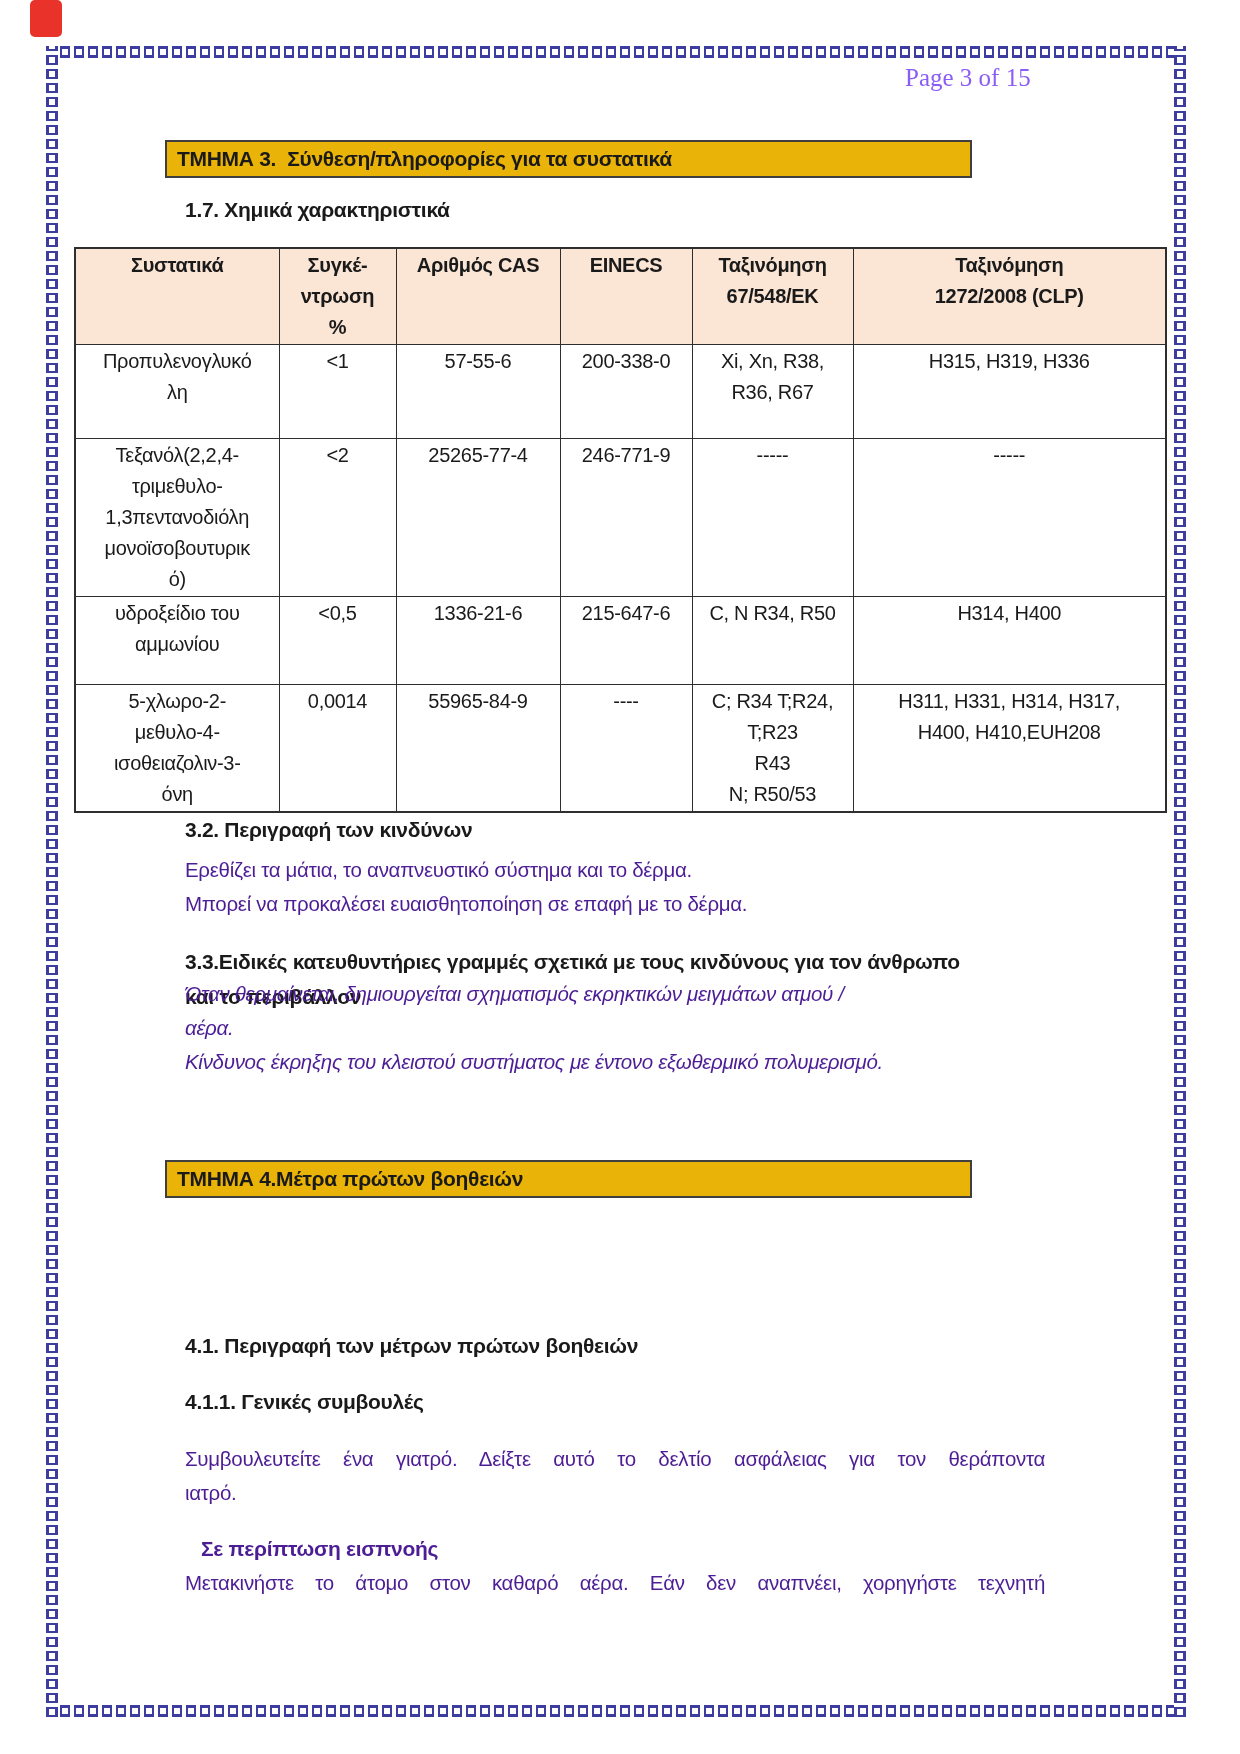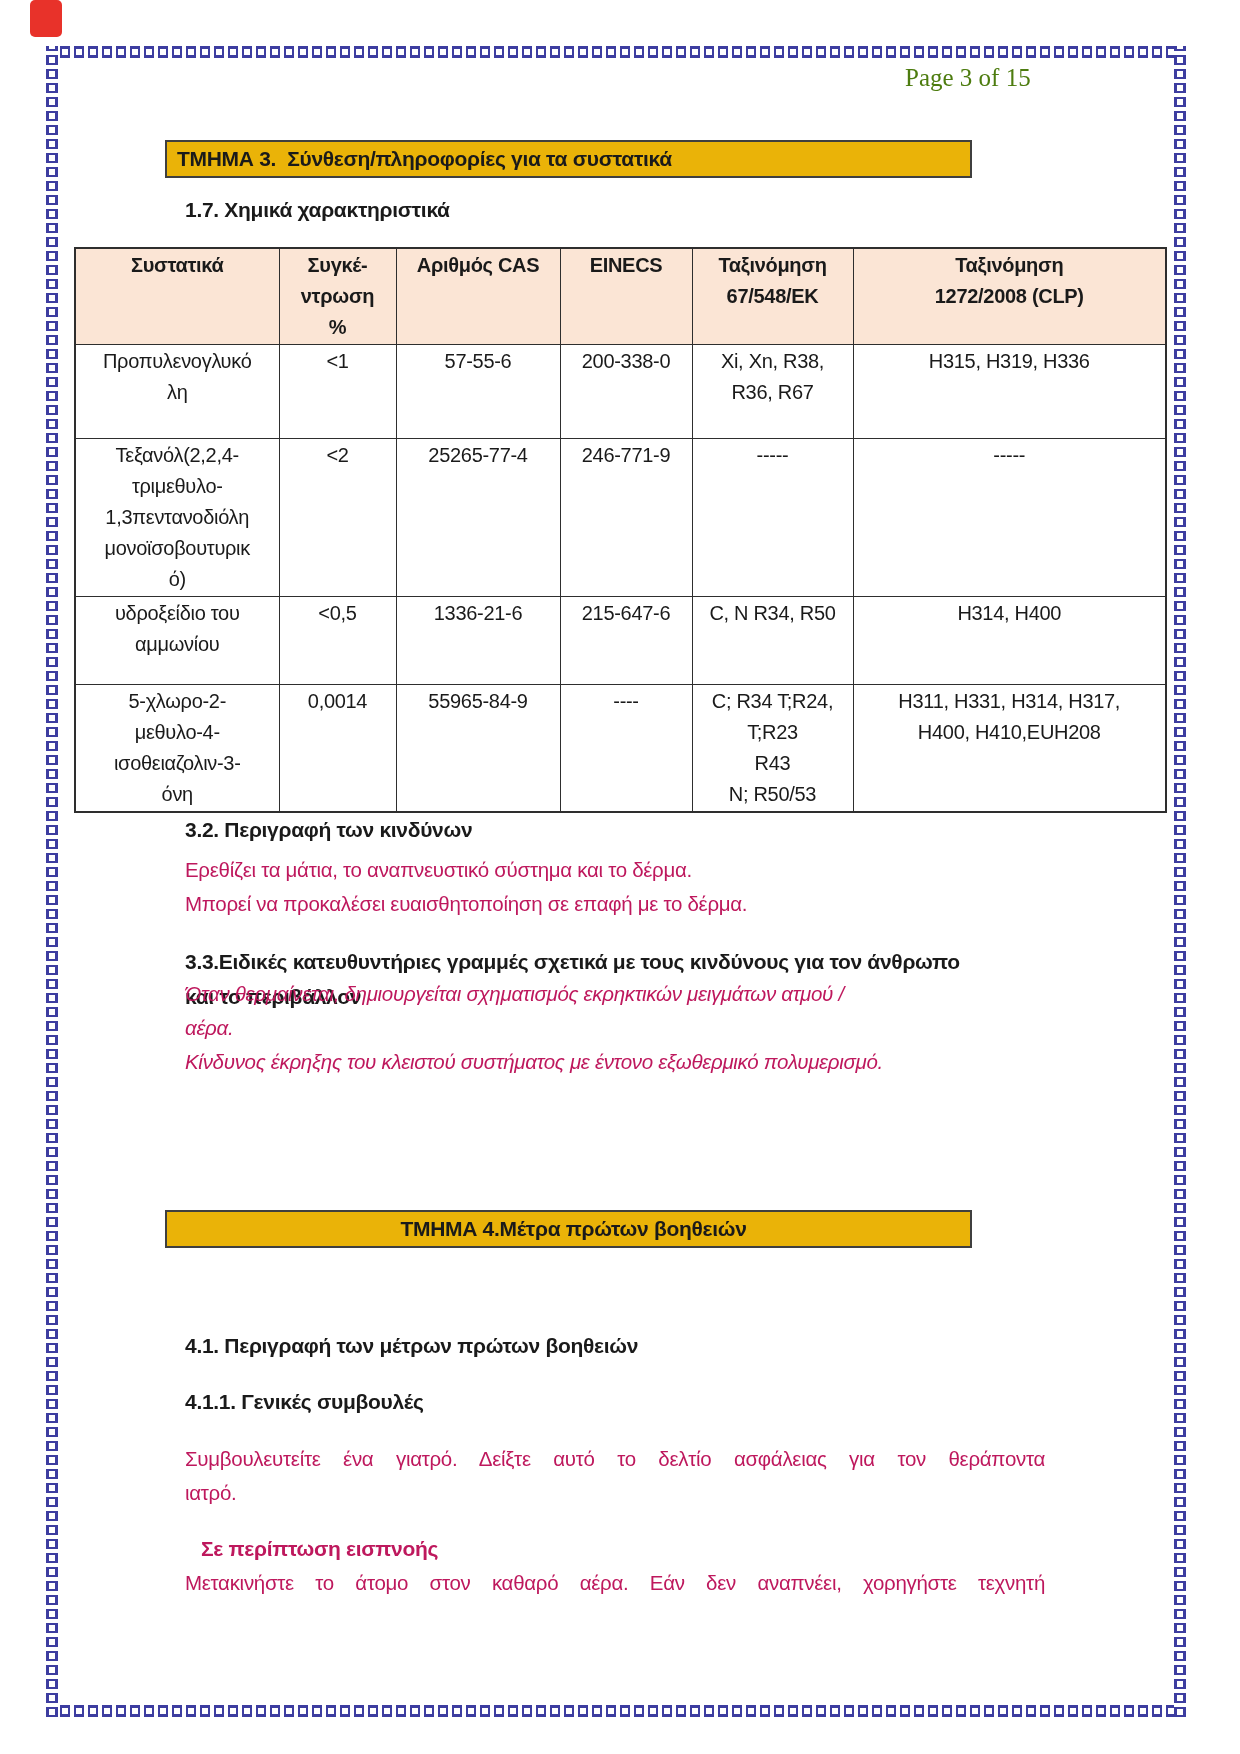--- a/index.html
+++ b/index.html
@@ -17,35 +17,35 @@
 
   
   .frame{left:46px;top:46px;width:1140px;height:1671px;pointer-events:none;}
   .edge{position:absolute;}
   .edge-h{left:0;right:0;height:12px;background:repeating-linear-gradient(90deg,#3d3da0 0 10px,#ffffff 10px 14px);}
   .edge-h .hole{position:absolute;top:3px;bottom:3px;left:0;right:0;background:repeating-linear-gradient(90deg,transparent 0 2px,#ffffff 2px 8px,transparent 8px 14px);}
   .edge-v{top:0;bottom:0;width:12px;background:repeating-linear-gradient(0deg,#3d3da0 0 10px,#ffffff 10px 14px);}
   .edge-v .hole{position:absolute;left:3px;right:3px;top:0;bottom:0;background:repeating-linear-gradient(0deg,transparent 0 2px,#ffffff 2px 8px,transparent 8px 14px);}
   .edge-top{top:0;} .edge-bottom{bottom:0;} .edge-left{left:0;} .edge-right{right:0;}
 
-  .page-number{left:905px;top:64px;width:200px;font-family:"Liberation Serif","DejaVu Serif",serif;font-size:25px;color:#4d7c0f;}
+  .page-number{left:905px;top:64px;width:200px;font-family:"Liberation Serif","DejaVu Serif",serif;font-size:25px;color:#8b5cf6;}
 
   .section-box{left:165px;width:793px;height:34px;border:2px solid #3f3f3f;background:#eab308;
     font-weight:bold;font-size:21px;line-height:33px;padding-left:10px;letter-spacing:-0.3px;}
   .box-s3{top:140px;}
-  .box-s4{top:1210px;text-align:center;}
+  .box-s4{top:1160px;}
 
   .heading{font-weight:bold;font-size:21px;letter-spacing:-0.3px;line-height:35px;}
   .h31{left:185px;top:192px;}
   .h32{left:185px;top:812px;}
   .h33{left:185px;top:944px;width:880px;}
   .h41{left:185px;top:1328px;}
   .h411{left:185px;top:1384px;}
 
-  .bodytext{font-size:20.5px;letter-spacing:-0.3px;line-height:34px;color:#be185d;}
+  .bodytext{font-size:20.5px;letter-spacing:-0.3px;line-height:34px;color:#4c1d95;}
   .b32{left:185px;top:853px;width:880px;}
   .b33{left:185px;top:977px;width:880px;font-style:italic;}
   .p411{left:185px;top:1442px;width:860px;}
   .inh{left:185px;top:1532px;width:860px;}
   .jline{text-align:justify;text-align-last:justify;}
 
   
   .comp-table{left:74px;top:247px;border-collapse:collapse;table-layout:fixed;width:1091px;
     font-size:20px;letter-spacing:-0.3px;line-height:31px;}
   .comp-table td,.comp-table th{border:1.5px solid #2e2e2e;vertical-align:top;text-align:center;padding:1px 3px;}

